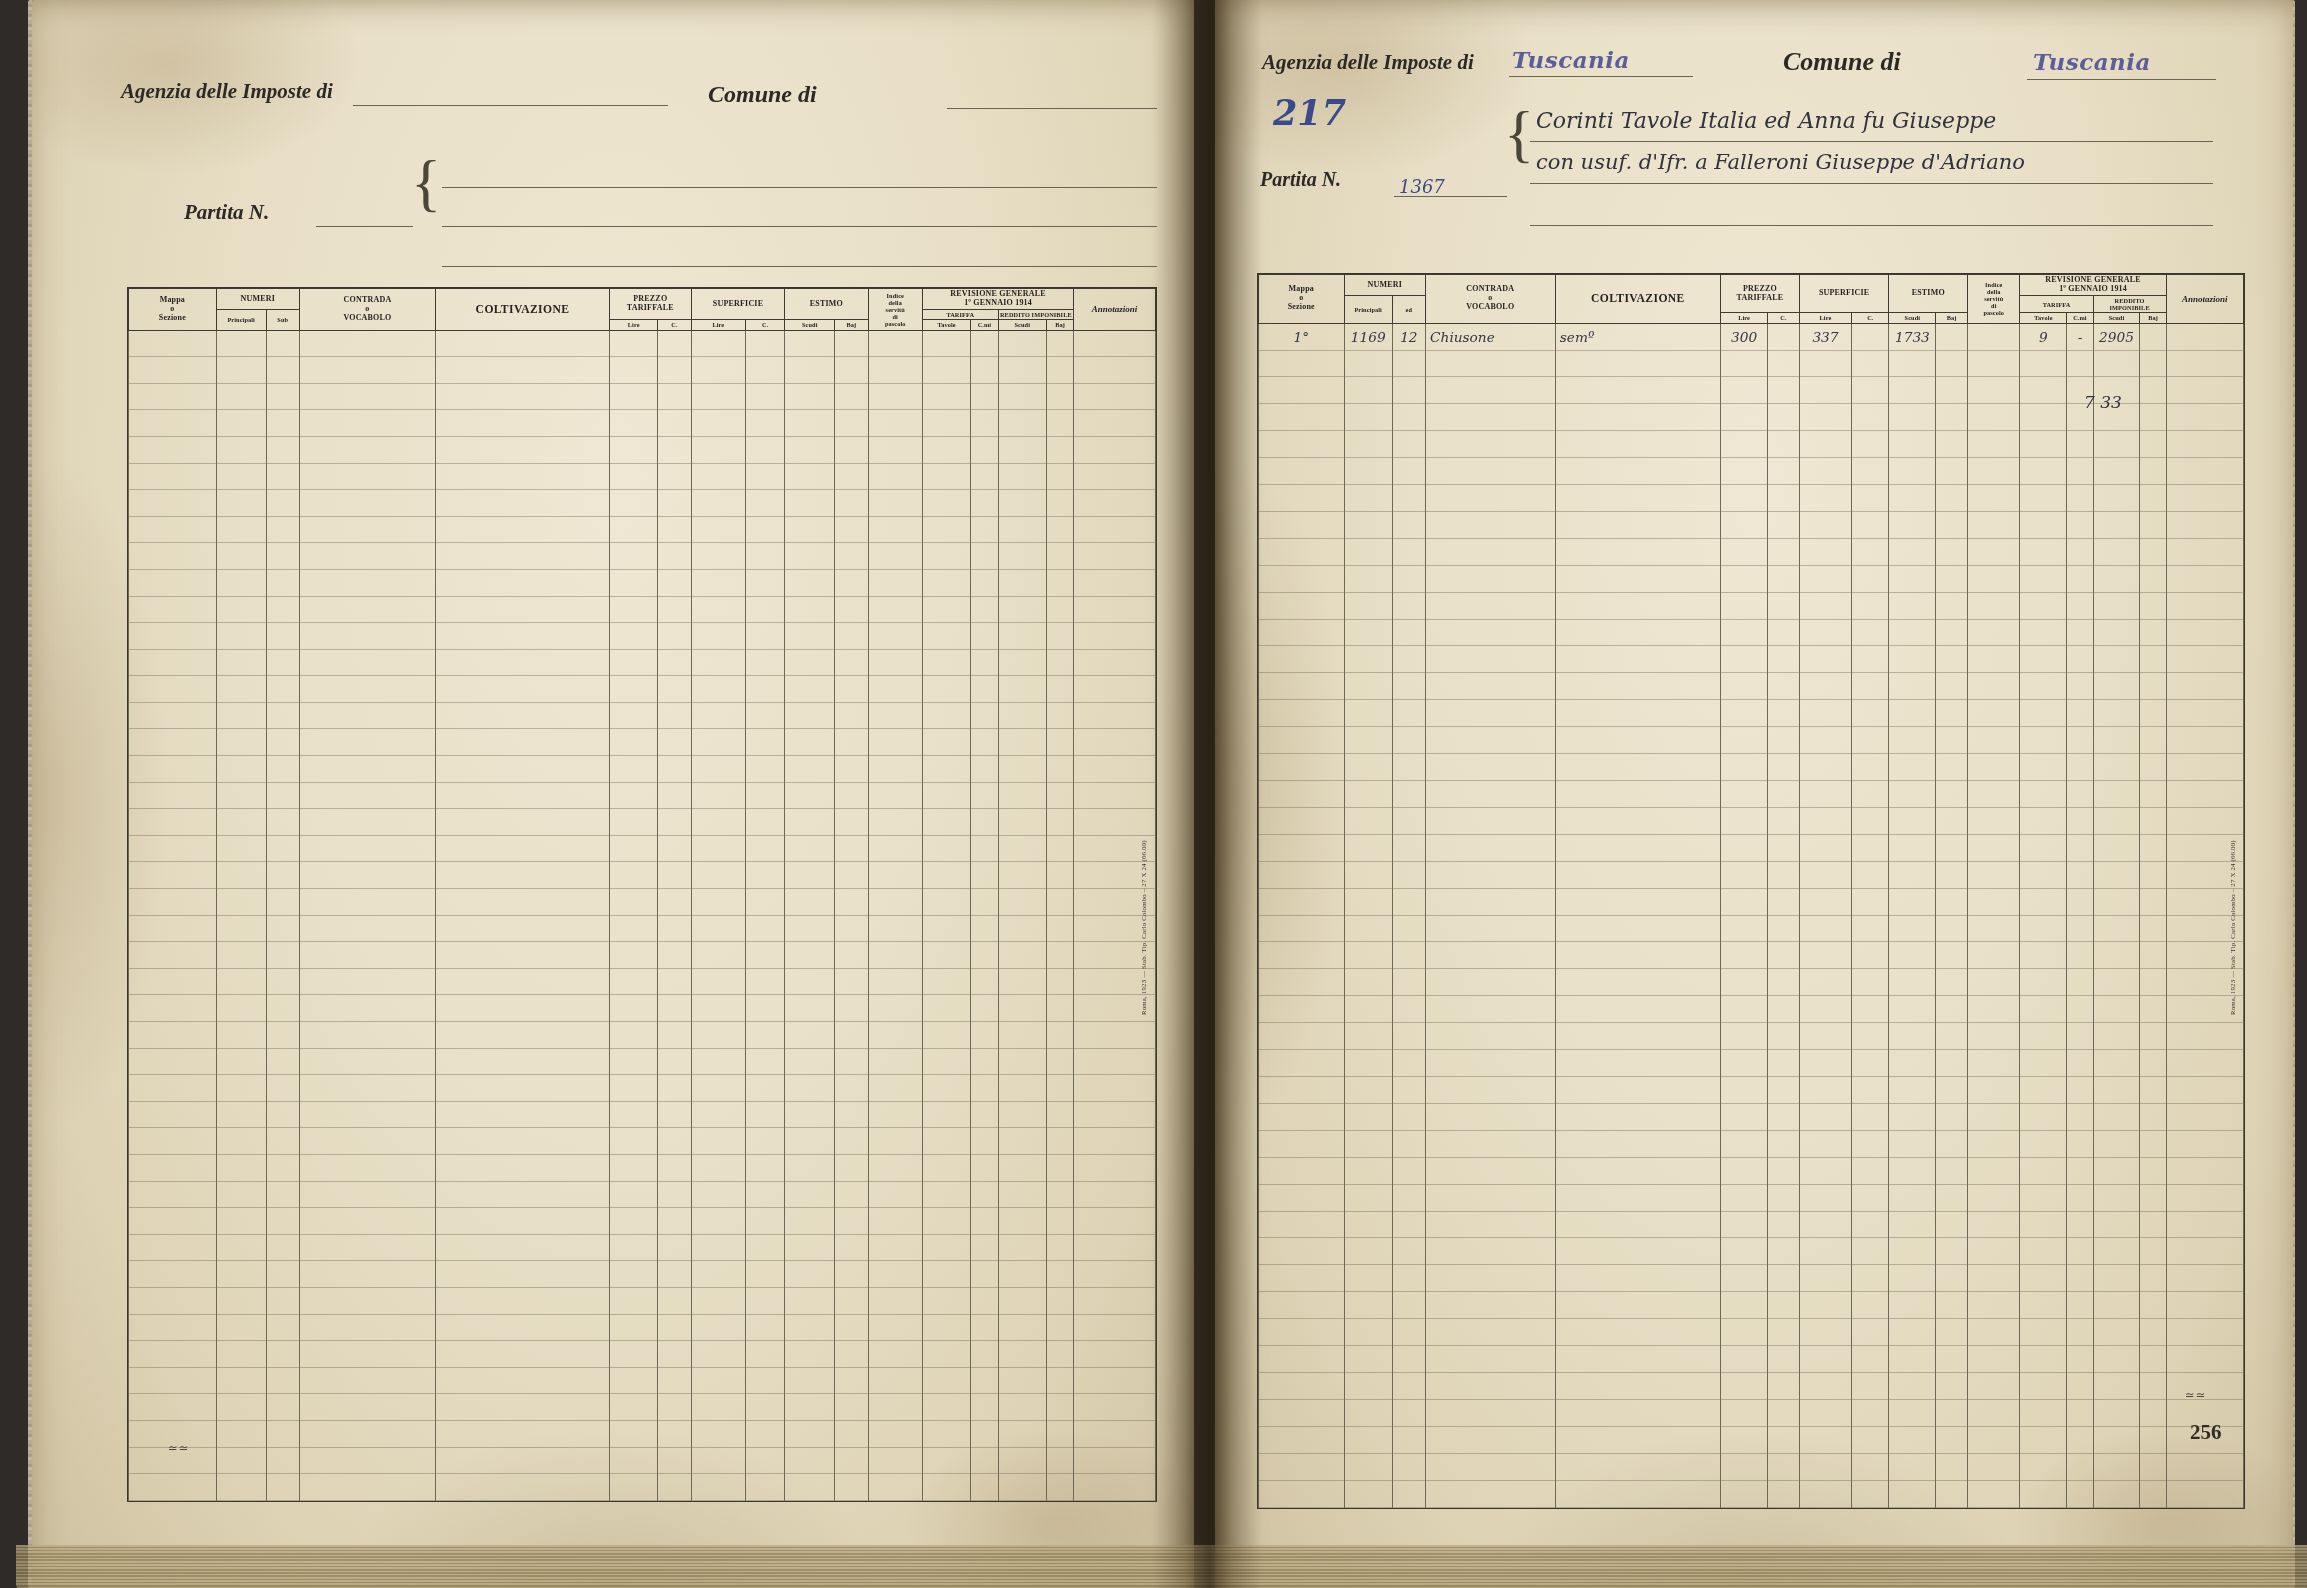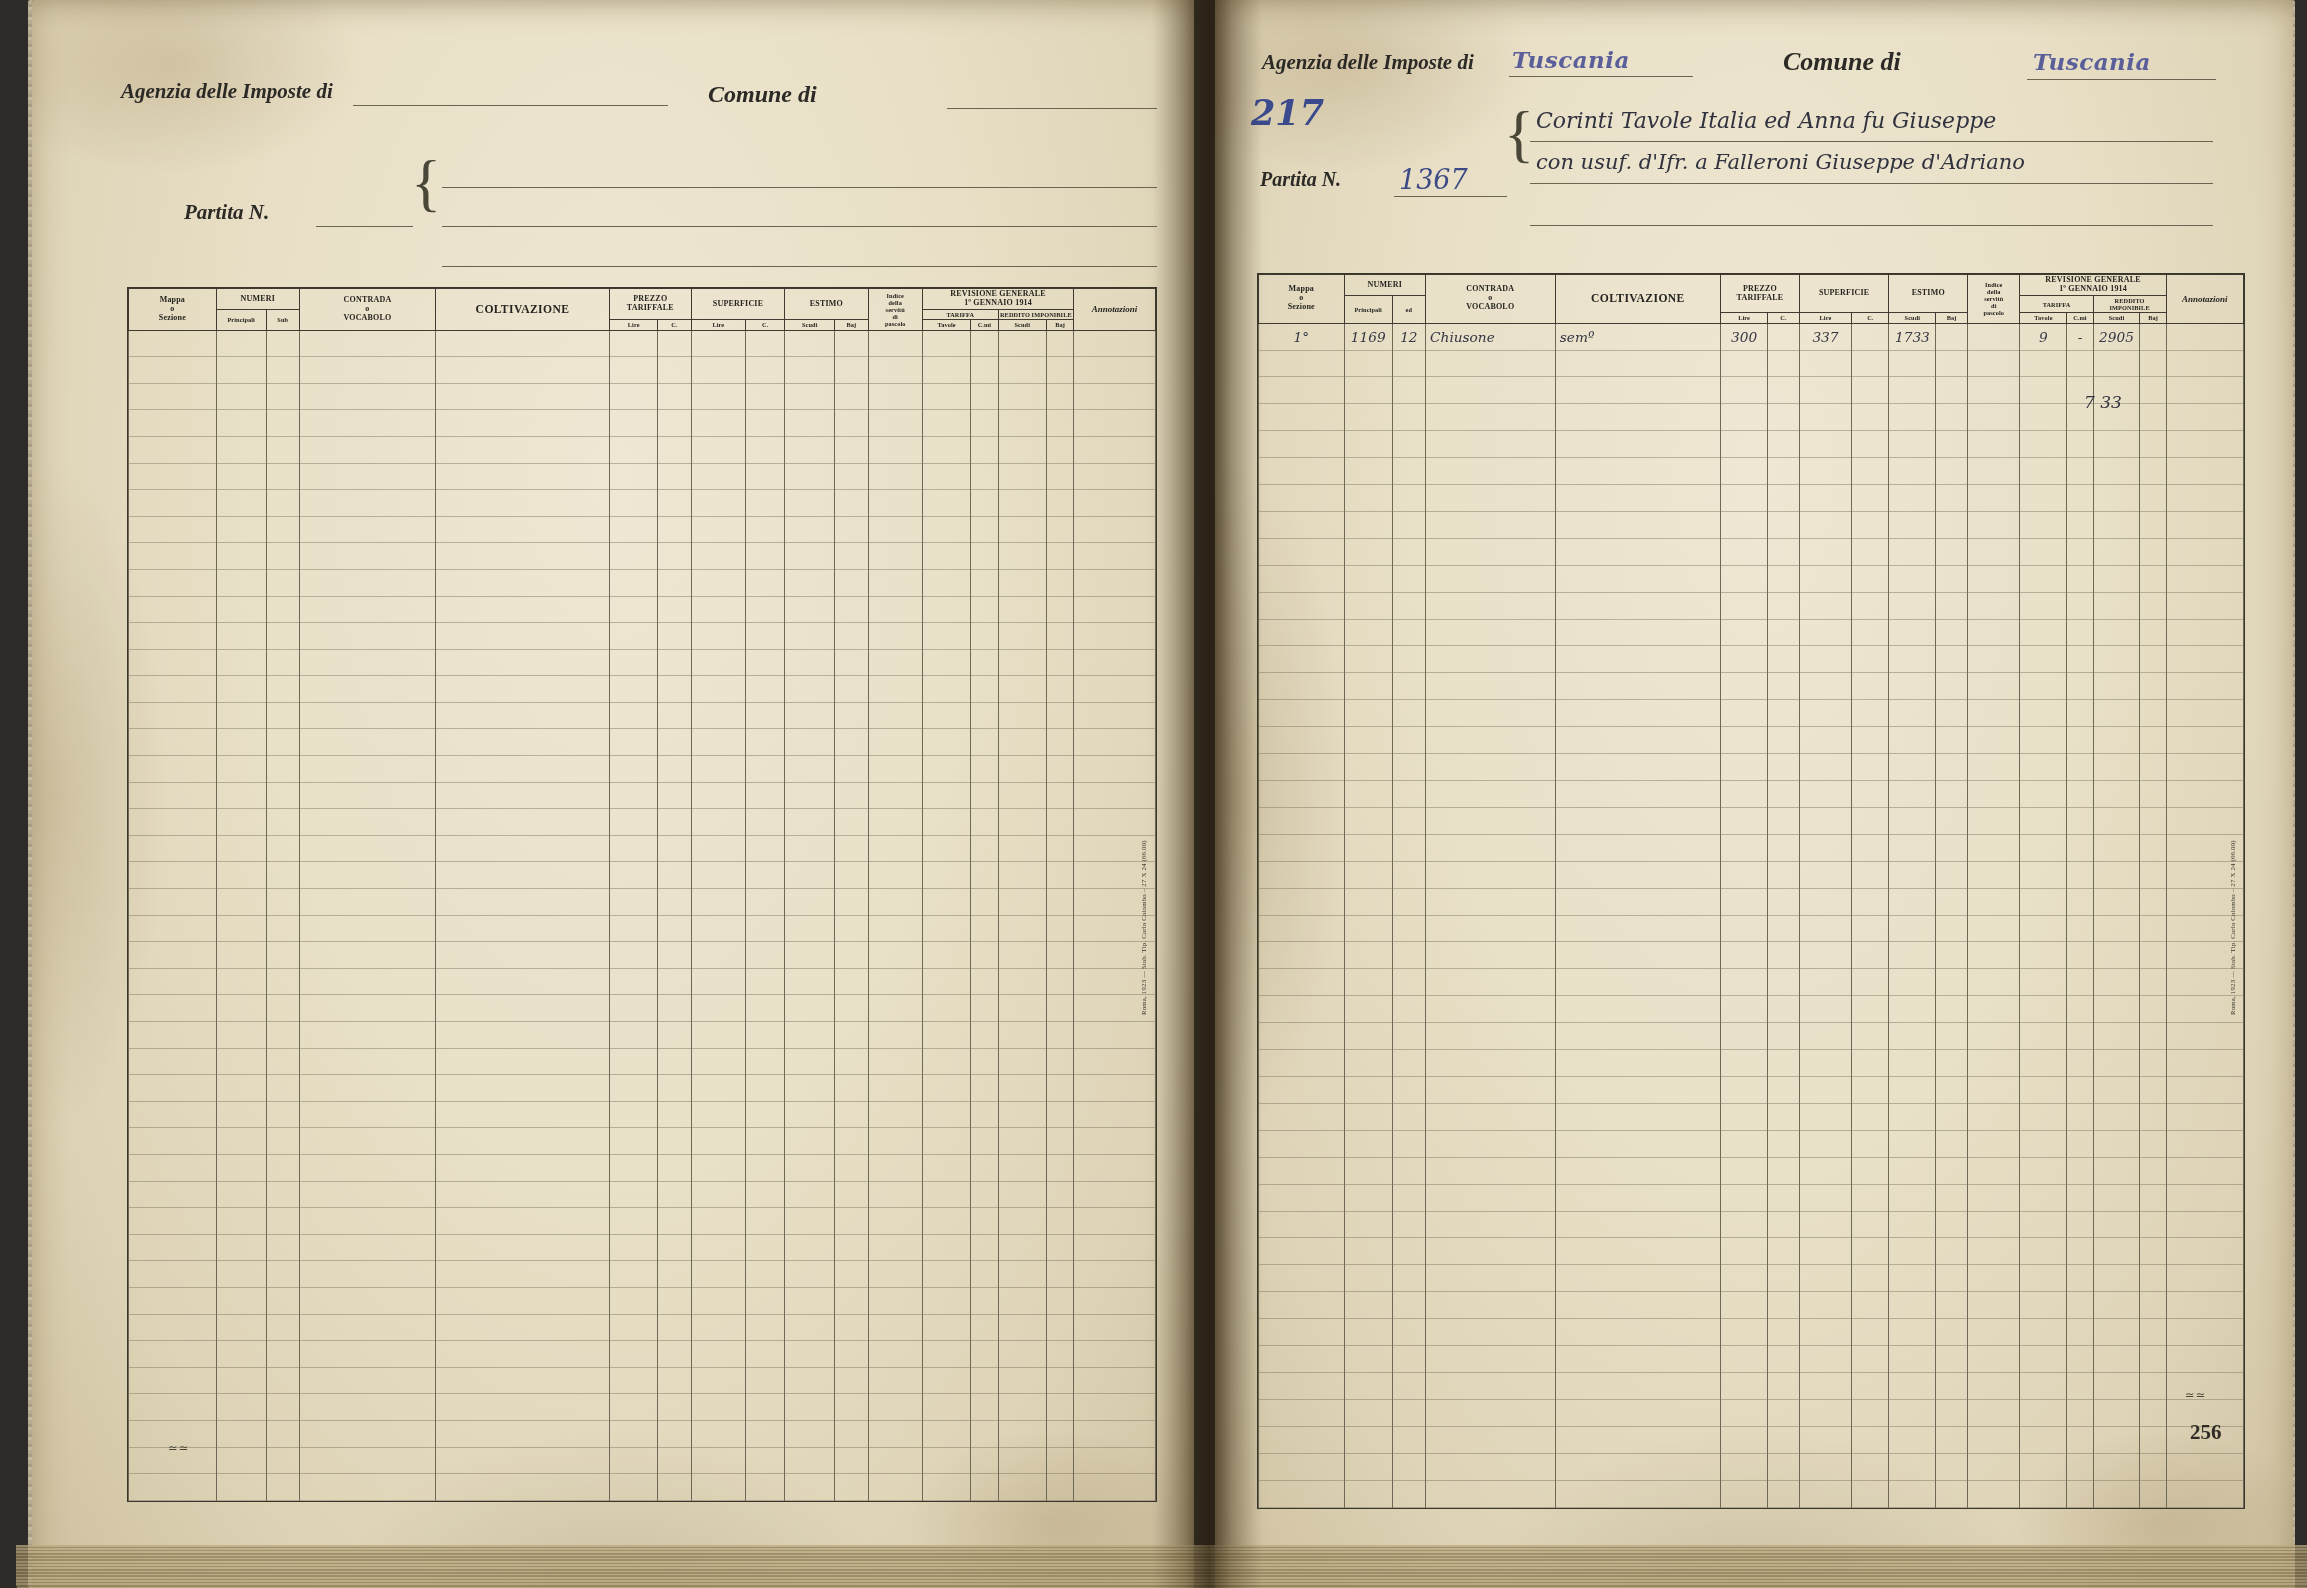--- a/index.html
+++ b/index.html
@@ -1211,24 +1211,24 @@
       <div class="edge-wear"></div>
 
       <div class="hdr hdr-title" style="left:47px; top:50px; font-size:21px;">Agenzia delle Imposte di</div>
       <div class="hdr stamp" style="left:297px; top:46px; font-size:23px;">Tuscania</div>
       <div class="rule" style="left:294px; top:76px; width:184px;"></div>
 
       <div class="hdr hdr-title" style="left:568px; top:47px; font-size:26px;">Comune di</div>
       <div class="hdr stamp" style="left:818px; top:48px; font-size:23px;">Tuscania</div>
       <div class="rule" style="left:812px; top:79px; width:189px;"></div>
 
-      <div class="big-num" style="left:36px; top:92px;">217</div>
+      <div class="big-num" style="left:58px; top:92px;">217</div>
 
       <div class="hdr hdr-title" style="left:45px; top:168px; font-size:20px;">Partita N.</div>
-      <div class="hdr hand-blue" style="left:184px; top:164px; font-size:27px;font-style:italic;">1367</div>
+      <div class="hdr hand-blue" style="left:184px; top:176px; font-size:18px;font-style:italic;">1367</div>
       <div class="rule" style="left:179px; top:196px; width:113px;"></div>
 
       <div class="partita-brace" style="left:289px; top:103px;">{</div>
 
       <div class="hdr hand" style="left:321px; top:108px; font-size:22px; white-space:nowrap;">Corinti Tavole Italia ed Anna fu Giuseppe</div>
       <div class="rule" style="left:315px; top:141px; width:683px;"></div>
 
       <div class="hdr hand" style="left:321px; top:150px; font-size:21px; white-space:nowrap;">con usuf. d'Ifr. a Falleroni Giuseppe d'Adriano</div>
       <div class="rule" style="left:315px; top:183px; width:683px;"></div>
 

